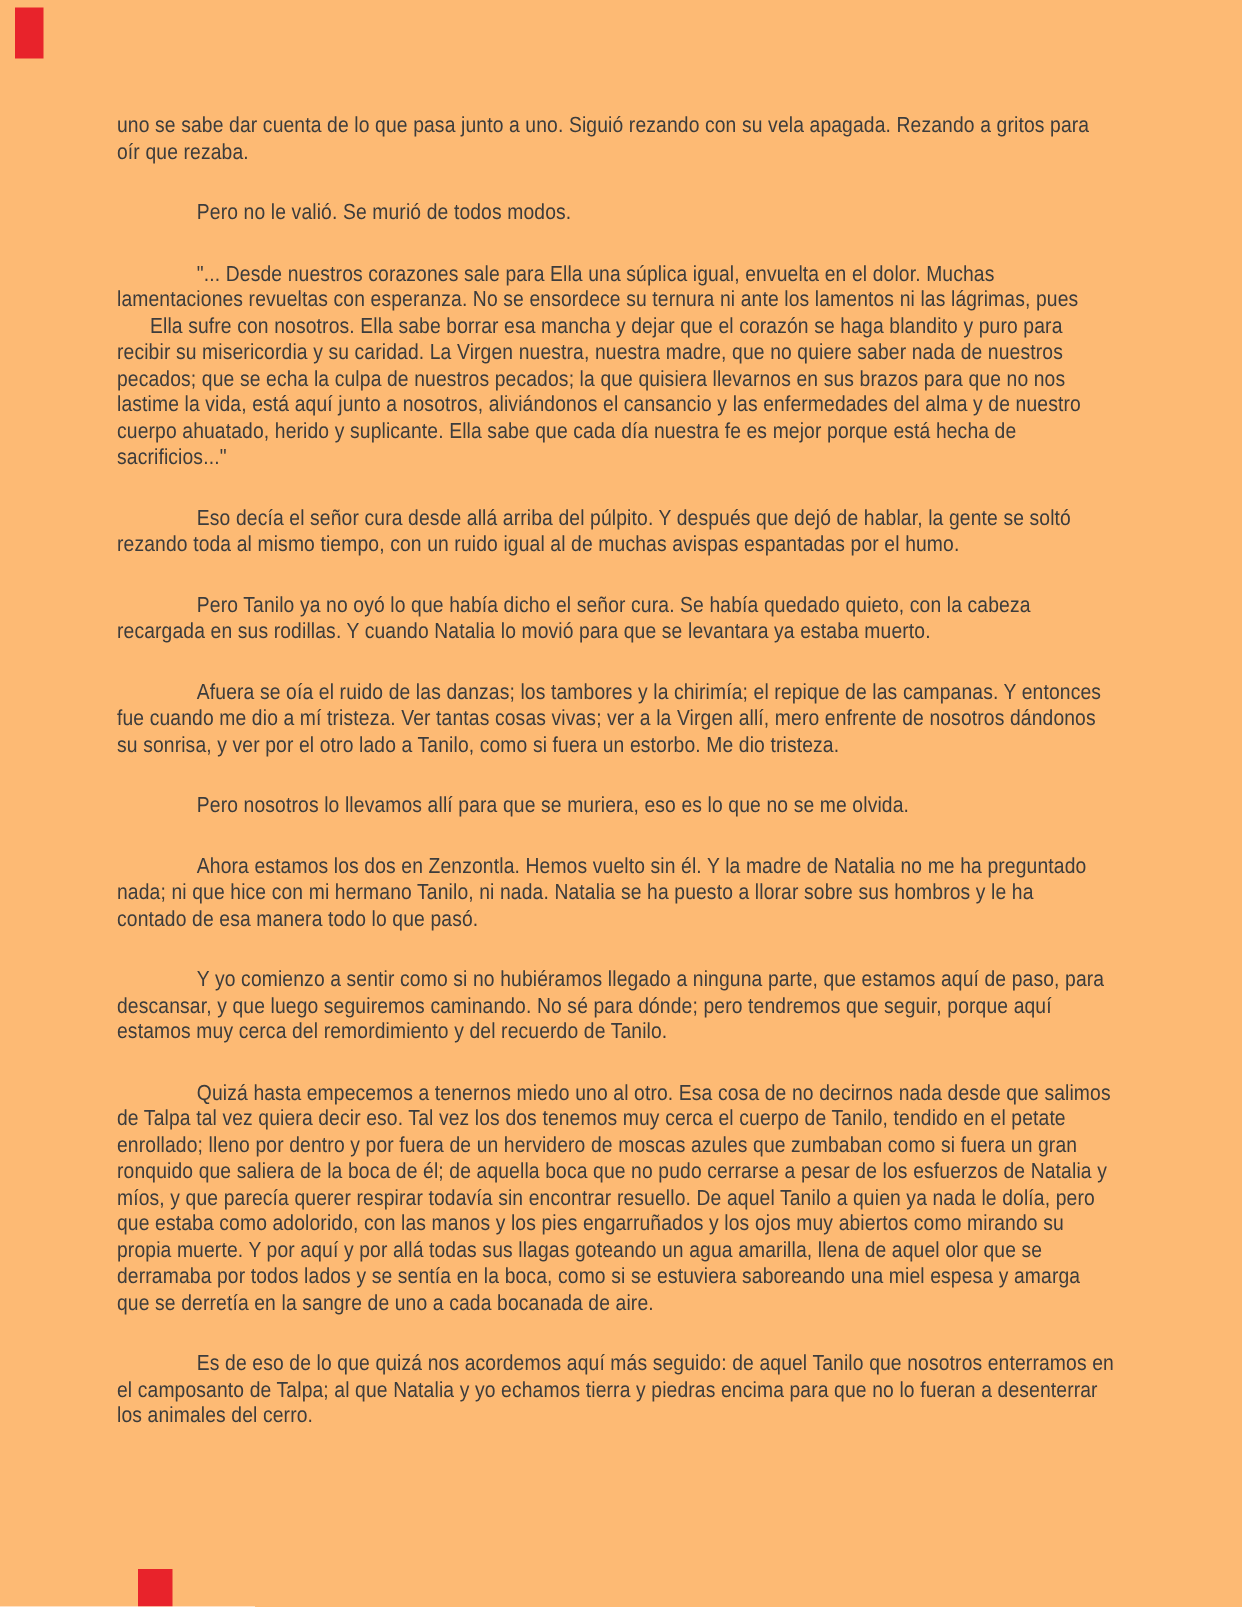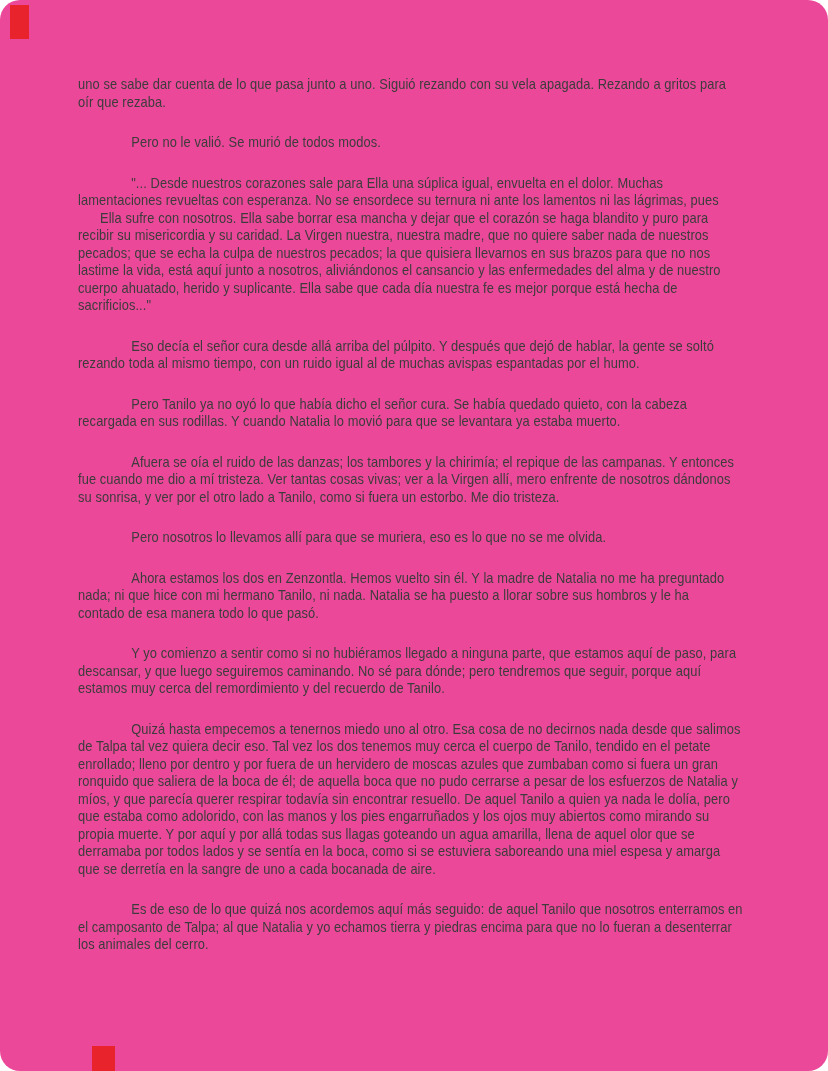--- a/index.html
+++ b/index.html
@@ -10,22 +10,21 @@
   body {
     width: 828px;
     height: 1071px;
     position: relative;
     overflow: hidden;
     font-family: "Liberation Sans", "DejaVu Sans", sans-serif;
   }
   .page {
     position: absolute;
     inset: 0;
-    background: #ec4899;
-    border-radius: 20px;
+    background: #fdba74;
   }
   .red-mark {
     position: absolute;
     background: #e8232b;
   }
   .red-mark.top-left {
     left: 10px;
     top: 5px;
     width: 19px;
     height: 34px;

